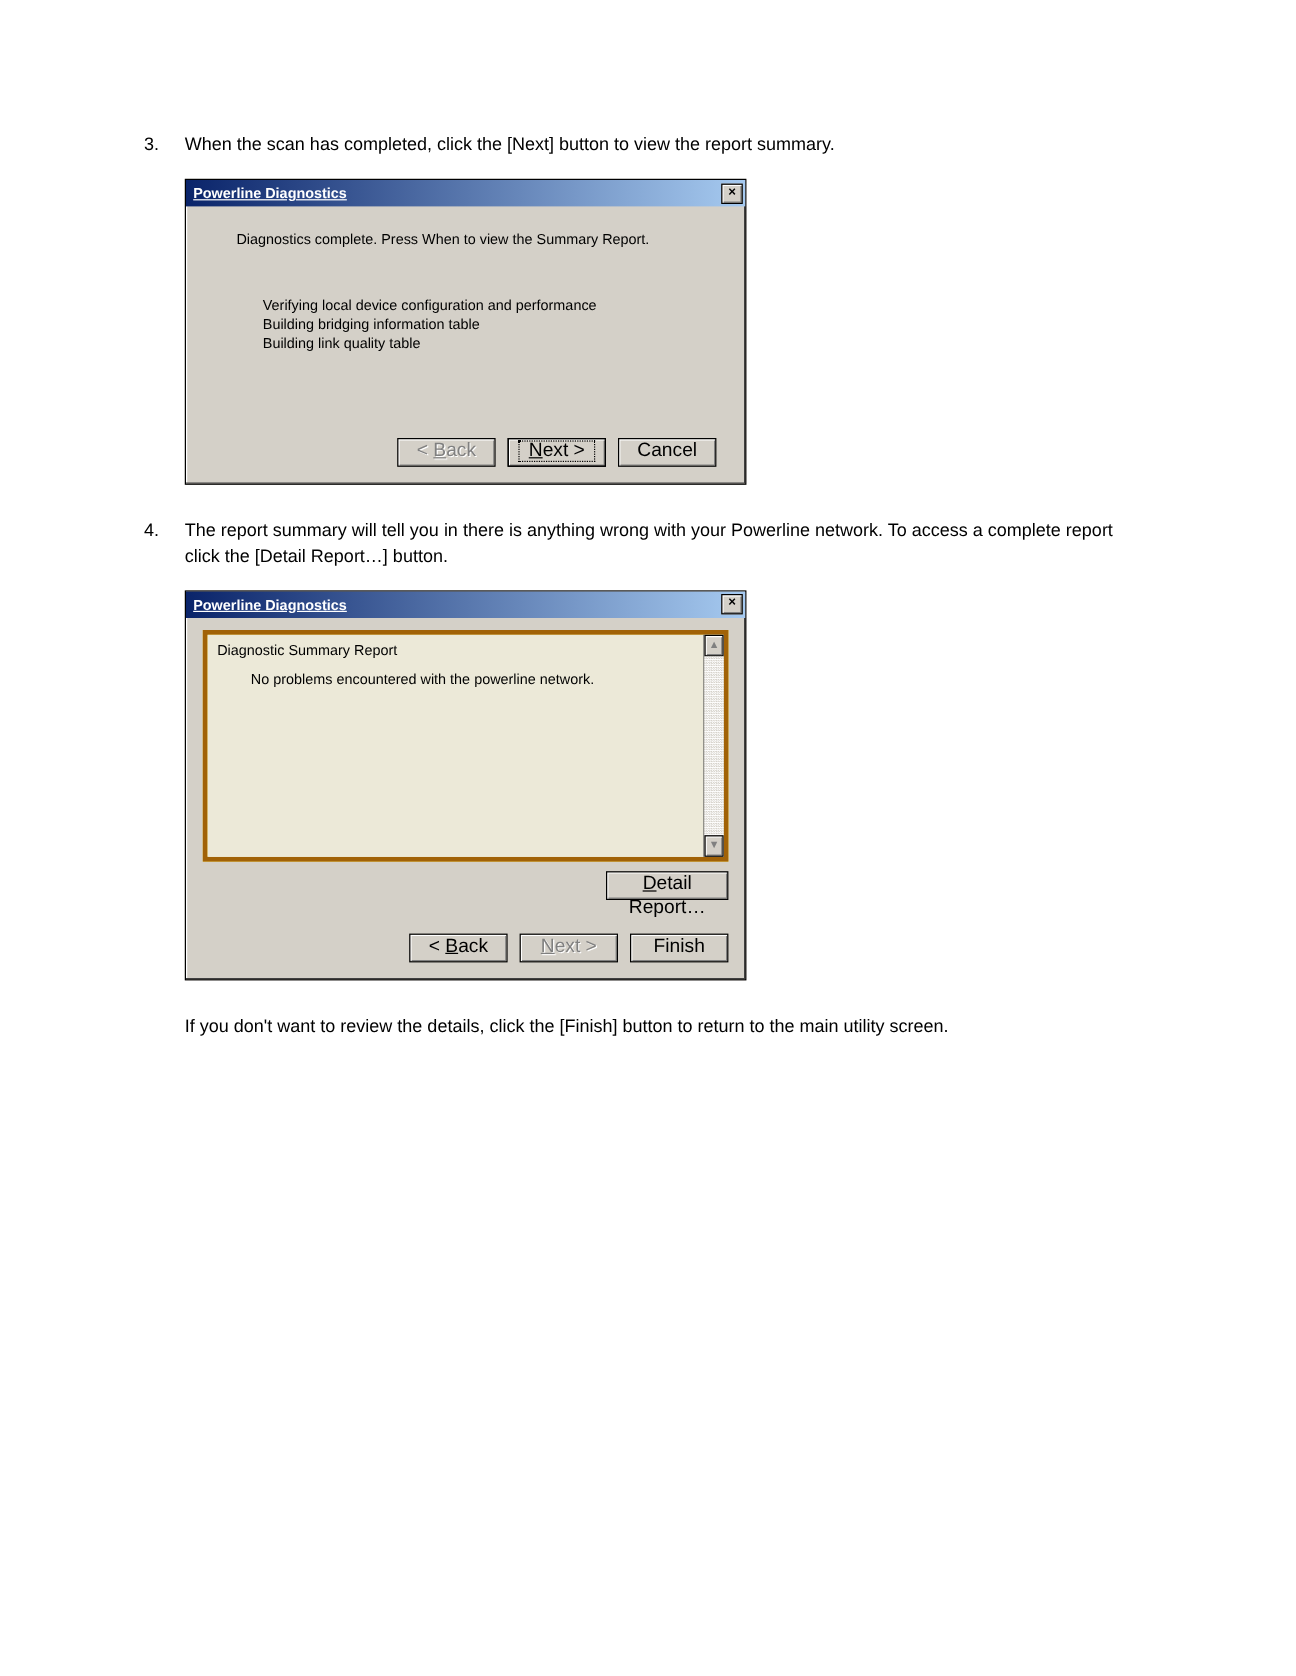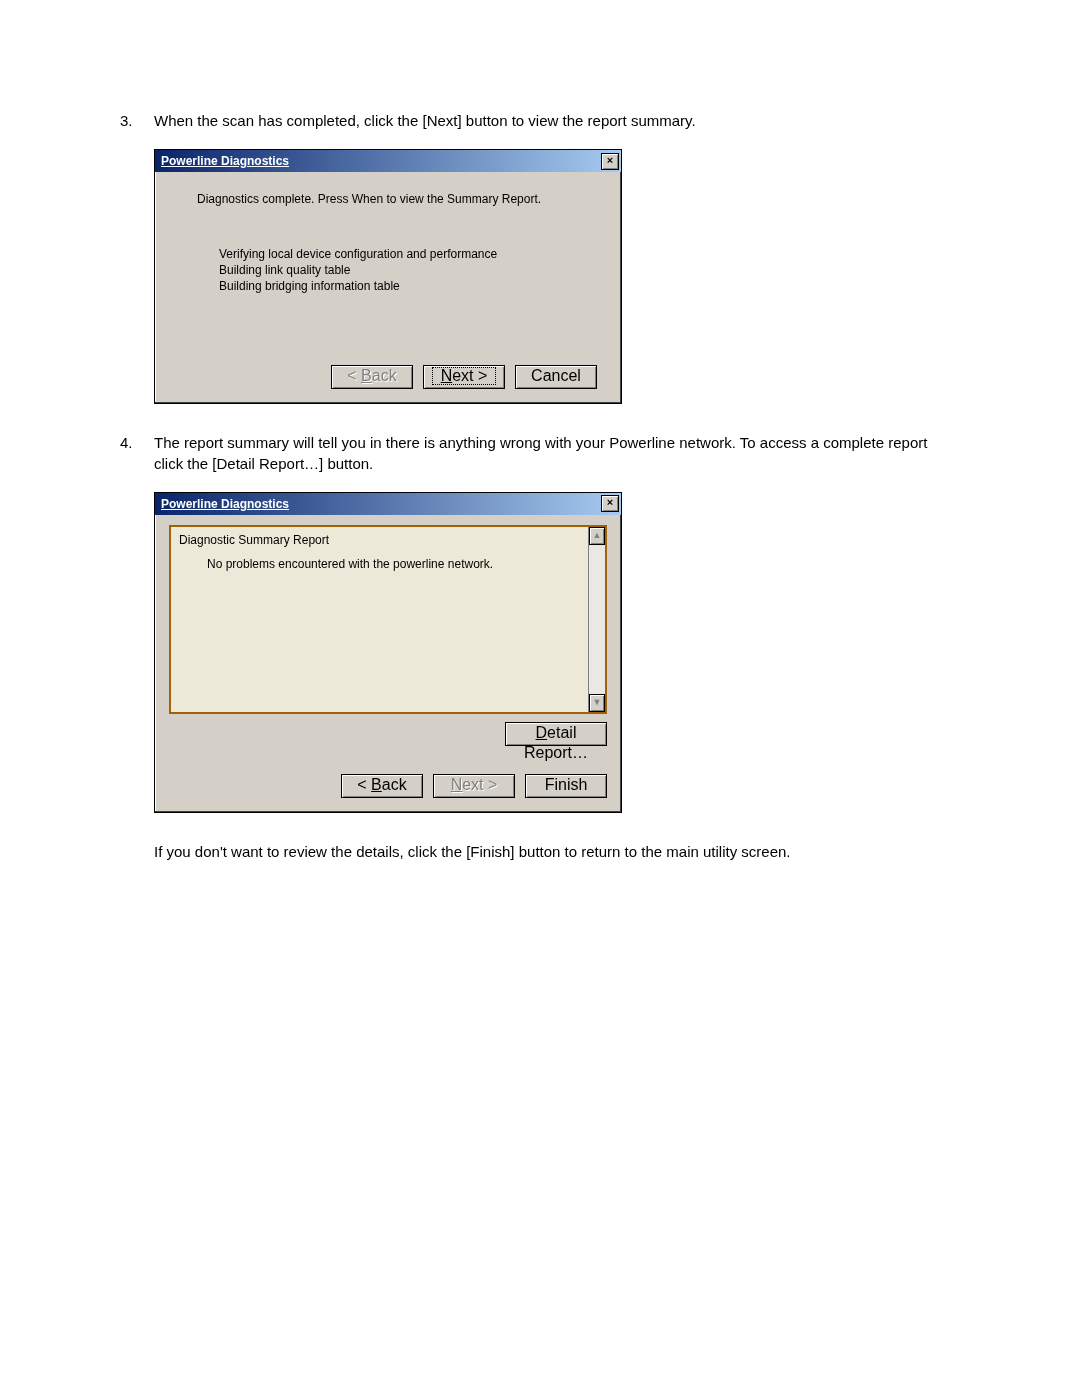--- a/index.html
+++ b/index.html
@@ -121,21 +121,21 @@
   }
   .wbtn.wide {
     width: 100px;
   }
   .ul-char {
     text-decoration: underline;
   }
   
   .report-panel {
     margin: 10px 14px 6px 14px;
-    border: 2px solid #a16207;
+    border: 4px solid #a16207;
     box-shadow: inset -1px -1px 0 #fff, inset 1px 1px 0 #404040;
     background: #fde047;
     height: 185px;
     display: flex;
     font-size: 12px;
   }
   .report-content {
     flex: 1;
     padding: 6px 8px;
     background: #ece9d8;
@@ -189,22 +189,22 @@
   <div class="dialog-wrap">
     <div class="dialog">
       <div class="titlebar">
         <span class="titlebar-title">Powerline Diagnostics</span>
         <span class="close-btn">×</span>
       </div>
       <div class="dlg-body">
         <div class="dlg-msg">Diagnostics complete. Press When to view the Summary Report.</div>
         <div class="dlg-list">
           <div>Verifying local device configuration and performance</div>
+          <div>Building bridging information table</div>
           <div>Building link quality table</div>
-          <div>Building bridging information table</div>
         </div>
         <div class="dlg-buttons">
           <div class="wbtn disabled"><span>&lt; </span><span class="ul-char">B</span><span>ack</span></div>
           <div class="wbtn default"><span class="inner"><span class="ul-char">N</span><span>ext &gt;</span></span></div>
           <div class="wbtn">Cancel</div>
         </div>
       </div>
     </div>
   </div>
 

